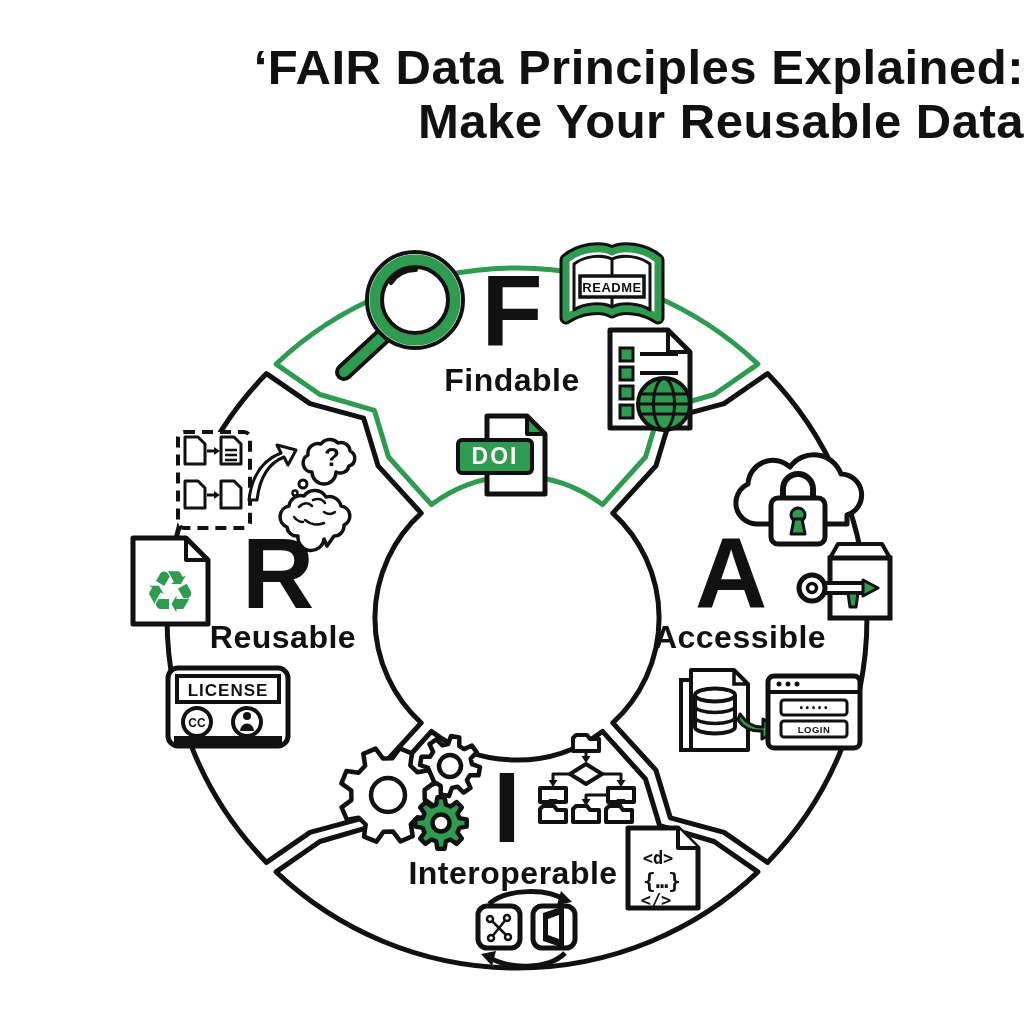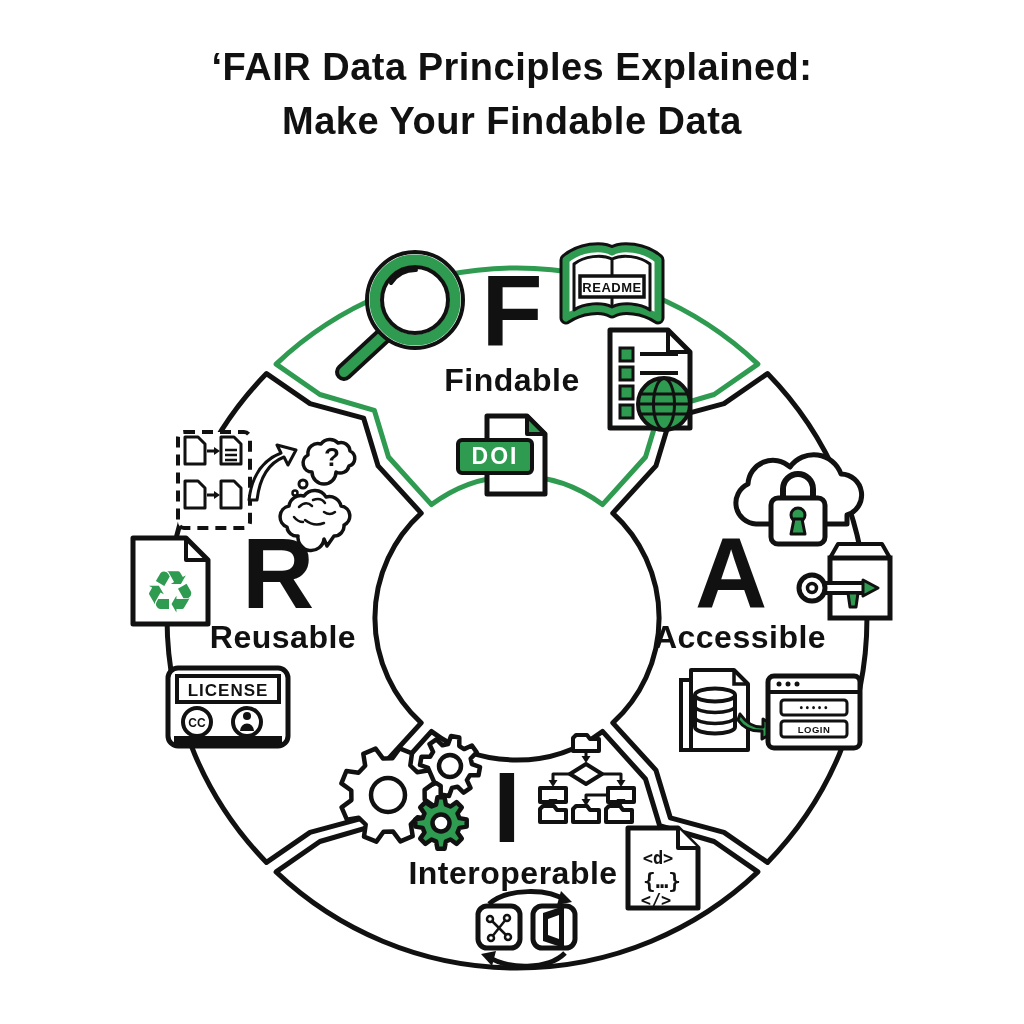--- a/index.html
+++ b/index.html
@@ -1,19 +1,19 @@
 <!DOCTYPE html>
 <html><head>
 <meta charset="utf-8">
 <style>
   html,body{margin:0;padding:0;background:#ffffff;}
   body{width:1024px;height:1024px;font-family:"Liberation Sans",sans-serif;}
   .stage{position:relative;width:1024px;height:1024px;overflow:hidden;background:#ffffff;}
   .title{position:absolute;top:40px;left:0;right:0;text-align:center;color:#111111;}
-  .title p{margin:0;font-weight:700;font-size:38px;line-height:54px;letter-spacing:.5px;}
+  .title p{margin:0;font-weight:700;font-size:49px;line-height:54px;letter-spacing:.5px;text-align:right;}
   svg.diagram{position:absolute;left:0;top:0;width:1024px;height:1024px;}
 
   .big-letter{font-family:"Liberation Sans",sans-serif;font-weight:700;font-size:100px;fill:#111111;text-anchor:middle;}
   .q-label{font-family:"Liberation Sans",sans-serif;font-weight:700;font-size:32px;fill:#111111;text-anchor:middle;letter-spacing:.5px;}
   .readme-t{font-family:"Liberation Sans",sans-serif;font-weight:700;font-size:13px;fill:#111111;text-anchor:middle;letter-spacing:.5px;}
   .doi-t{font-family:"Liberation Sans",sans-serif;font-weight:700;font-size:23px;fill:#ffffff;text-anchor:middle;letter-spacing:2px;}
   .license-t{font-family:"Liberation Sans",sans-serif;font-weight:700;font-size:17px;fill:#111111;text-anchor:middle;letter-spacing:1px;}
   .cc-t{font-family:"Liberation Sans",sans-serif;font-weight:700;font-size:12px;fill:#111111;text-anchor:middle;}
   .login-t{font-family:"Liberation Sans",sans-serif;font-weight:700;font-size:9.5px;fill:#111111;text-anchor:middle;letter-spacing:.5px;}
   .mask-t{font-family:"DejaVu Sans",sans-serif;font-weight:700;font-size:8px;fill:#111111;text-anchor:middle;letter-spacing:1px;}
@@ -21,21 +21,21 @@
   .code-t-mid{font-family:"DejaVu Sans Mono",monospace;font-weight:700;font-size:21px;fill:#111111;text-anchor:middle;}
   .q-t{font-family:"Liberation Sans",sans-serif;font-weight:700;font-size:26px;fill:#111111;text-anchor:middle;}
   .recycle-t{font-family:"DejaVu Sans",sans-serif;font-size:58px;fill:#2e9b51;text-anchor:middle;}
 </style>
 </head>
 <body>
 
 <div class="stage">
   <div class="title">
     <p>‘FAIR Data Principles Explained:</p>
-    <p>Make Your Findable Data</p>
+    <p>Make Your Reusable Data</p>
   </div>
 
   <svg class="diagram" viewBox="0 0 1024 1024">
 
     <g id="ring-layer">
         <path d="M431.5 504.6L388.5 457.0L374.3 410.3L319.9 394.5L276.1 364.1A350 350 0 0 1 757.9 364.1L714.1 394.5L659.7 410.3L645.5 457.0L602.5 504.6A142 142 0 0 0 431.5 504.6Z" fill="#ffffff" stroke="#2e9b51" stroke-width="5" stroke-linejoin="round"></path>
         <path d="M612.8 513.1L655.9 465.9L670.4 418.1L724.0 403.6L767.5 373.6A350 350 0 0 1 767.5 862.4L724.0 832.4L670.4 817.9L655.9 770.1L612.8 722.9A142 142 0 0 0 612.8 513.1Z" fill="#ffffff" stroke="#111111" stroke-width="5" stroke-linejoin="round"></path>
         <path d="M602.5 731.4L645.5 779.0L659.7 825.7L714.1 841.5L757.9 871.9A350 350 0 0 1 276.1 871.9L319.9 841.5L374.3 825.7L388.5 779.0L431.5 731.4A142 142 0 0 0 602.5 731.4Z" fill="#ffffff" stroke="#111111" stroke-width="5" stroke-linejoin="round"></path>
         <path d="M421.2 722.9L378.1 770.1L363.6 817.9L310.0 832.4L266.5 862.4A350 350 0 0 1 266.5 373.6L310.0 403.6L363.6 418.1L378.1 465.9L421.2 513.1A142 142 0 0 0 421.2 722.9Z" fill="#ffffff" stroke="#111111" stroke-width="5" stroke-linejoin="round"></path>
       </g>

